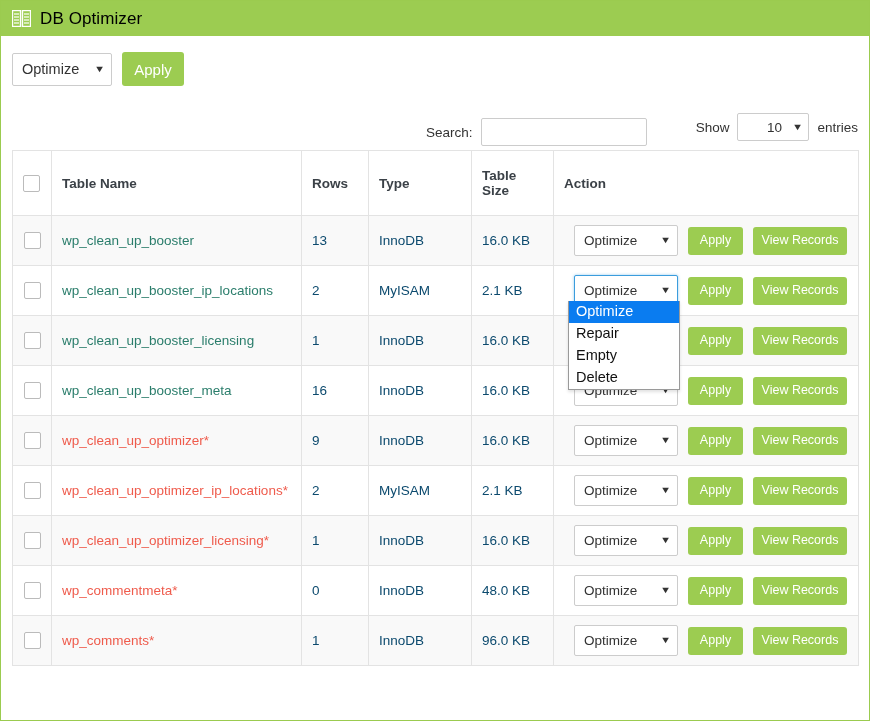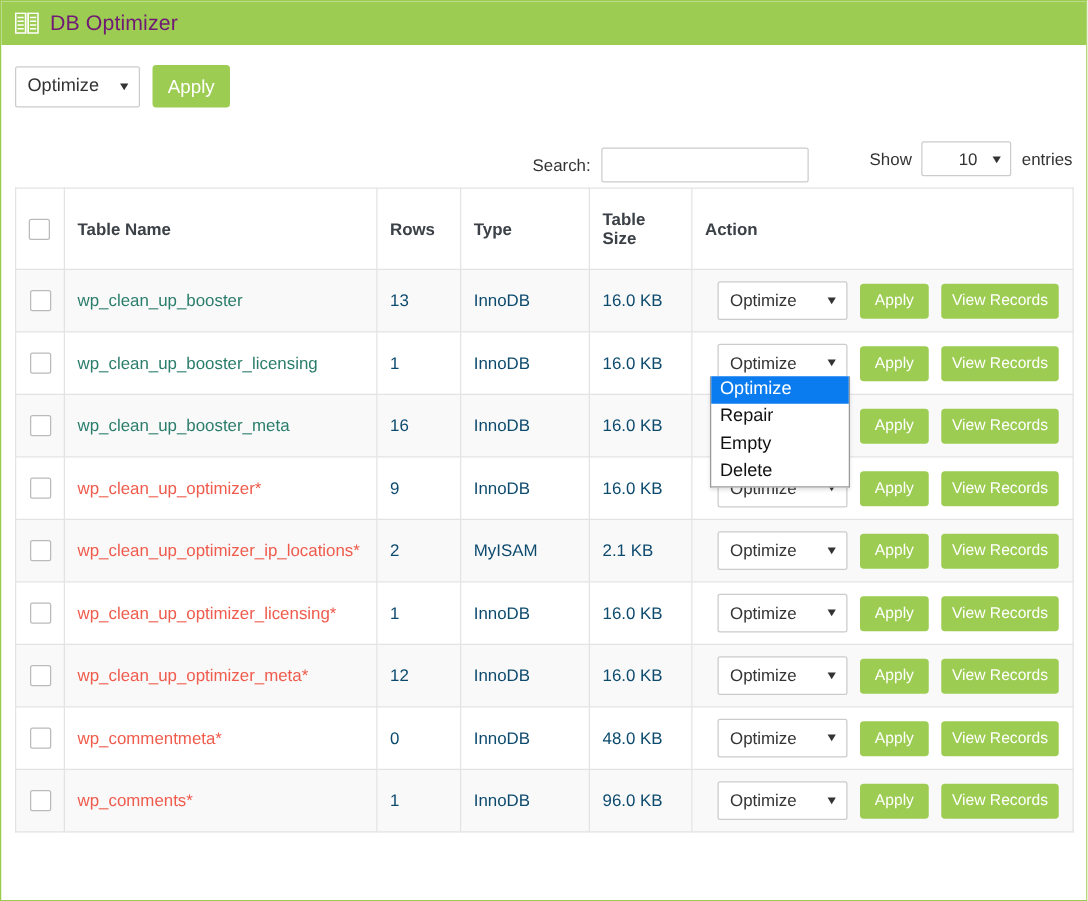--- a/index.html
+++ b/index.html
@@ -33,21 +33,21 @@
     width: 19px; height: 17px;
     margin-right: 9px;
     display: inline-block;
     position: relative;
     top: 0px;
   }
   .panel-header .title {
     font-size: 17px;
     letter-spacing: .1px;
     font-weight: 400;
-    color: #701a75;
+    color: #000000;
   }
   
   .panel-body {
     padding: 16px 11px 0 11px;
     flex: 1 1 auto;
     position: relative;
   }
   
   .bulk-bar {
     display: flex;
@@ -325,20 +325,37 @@
                   <span>Optimize</span>
                   <span class="caret">▼</span>
                 </div>
                 <button class="btn-green btn-apply">Apply</button>
                 <button class="btn-green btn-view">View Records</button>
               </div>
             </td>
           </tr>
           <tr>
             <td class="col-check"><span class="cb"></span></td>
+            <td class="col-name"><a href="#" class="tname ok">wp_clean_up_booster_ip_locations</a></td>
+            <td class="col-rows cellmuted">2</td>
+            <td class="col-type cellmuted">MyISAM</td>
+            <td class="col-size cellmuted">2.1 KB</td>
+            <td class="col-act">
+              <div class="action-wrap">
+                <div class="fake-select row-select focused">
+                  <span>Optimize</span>
+                  <span class="caret">▼</span>
+                </div>
+                <button class="btn-green btn-apply">Apply</button>
+                <button class="btn-green btn-view">View Records</button>
+              </div>
+            </td>
+          </tr>
+          <tr>
+            <td class="col-check"><span class="cb"></span></td>
             <td class="col-name"><a href="#" class="tname ok">wp_clean_up_booster_licensing</a></td>
             <td class="col-rows cellmuted">1</td>
             <td class="col-type cellmuted">InnoDB</td>
             <td class="col-size cellmuted">16.0 KB</td>
             <td class="col-act">
               <div class="action-wrap">
                 <div class="fake-select row-select">
                   <span>Optimize</span>
                   <span class="caret">▼</span>
                 </div>
@@ -395,37 +412,20 @@
                 </div>
                 <button class="btn-green btn-apply">Apply</button>
                 <button class="btn-green btn-view">View Records</button>
               </div>
             </td>
           </tr>
           <tr>
             <td class="col-check"><span class="cb"></span></td>
             <td class="col-name"><a href="#" class="tname warn">wp_clean_up_optimizer_licensing*</a></td>
             <td class="col-rows cellmuted">1</td>
-            <td class="col-type cellmuted">InnoDB</td>
-            <td class="col-size cellmuted">16.0 KB</td>
-            <td class="col-act">
-              <div class="action-wrap">
-                <div class="fake-select row-select">
-                  <span>Optimize</span>
-                  <span class="caret">▼</span>
-                </div>
-                <button class="btn-green btn-apply">Apply</button>
-                <button class="btn-green btn-view">View Records</button>
-              </div>
-            </td>
-          </tr>
-          <tr>
-            <td class="col-check"><span class="cb"></span></td>
-            <td class="col-name"><a href="#" class="tname warn">wp_clean_up_optimizer_meta*</a></td>
-            <td class="col-rows cellmuted">12</td>
             <td class="col-type cellmuted">InnoDB</td>
             <td class="col-size cellmuted">16.0 KB</td>
             <td class="col-act">
               <div class="action-wrap">
                 <div class="fake-select row-select">
                   <span>Optimize</span>
                   <span class="caret">▼</span>
                 </div>
                 <button class="btn-green btn-apply">Apply</button>
                 <button class="btn-green btn-view">View Records</button>

